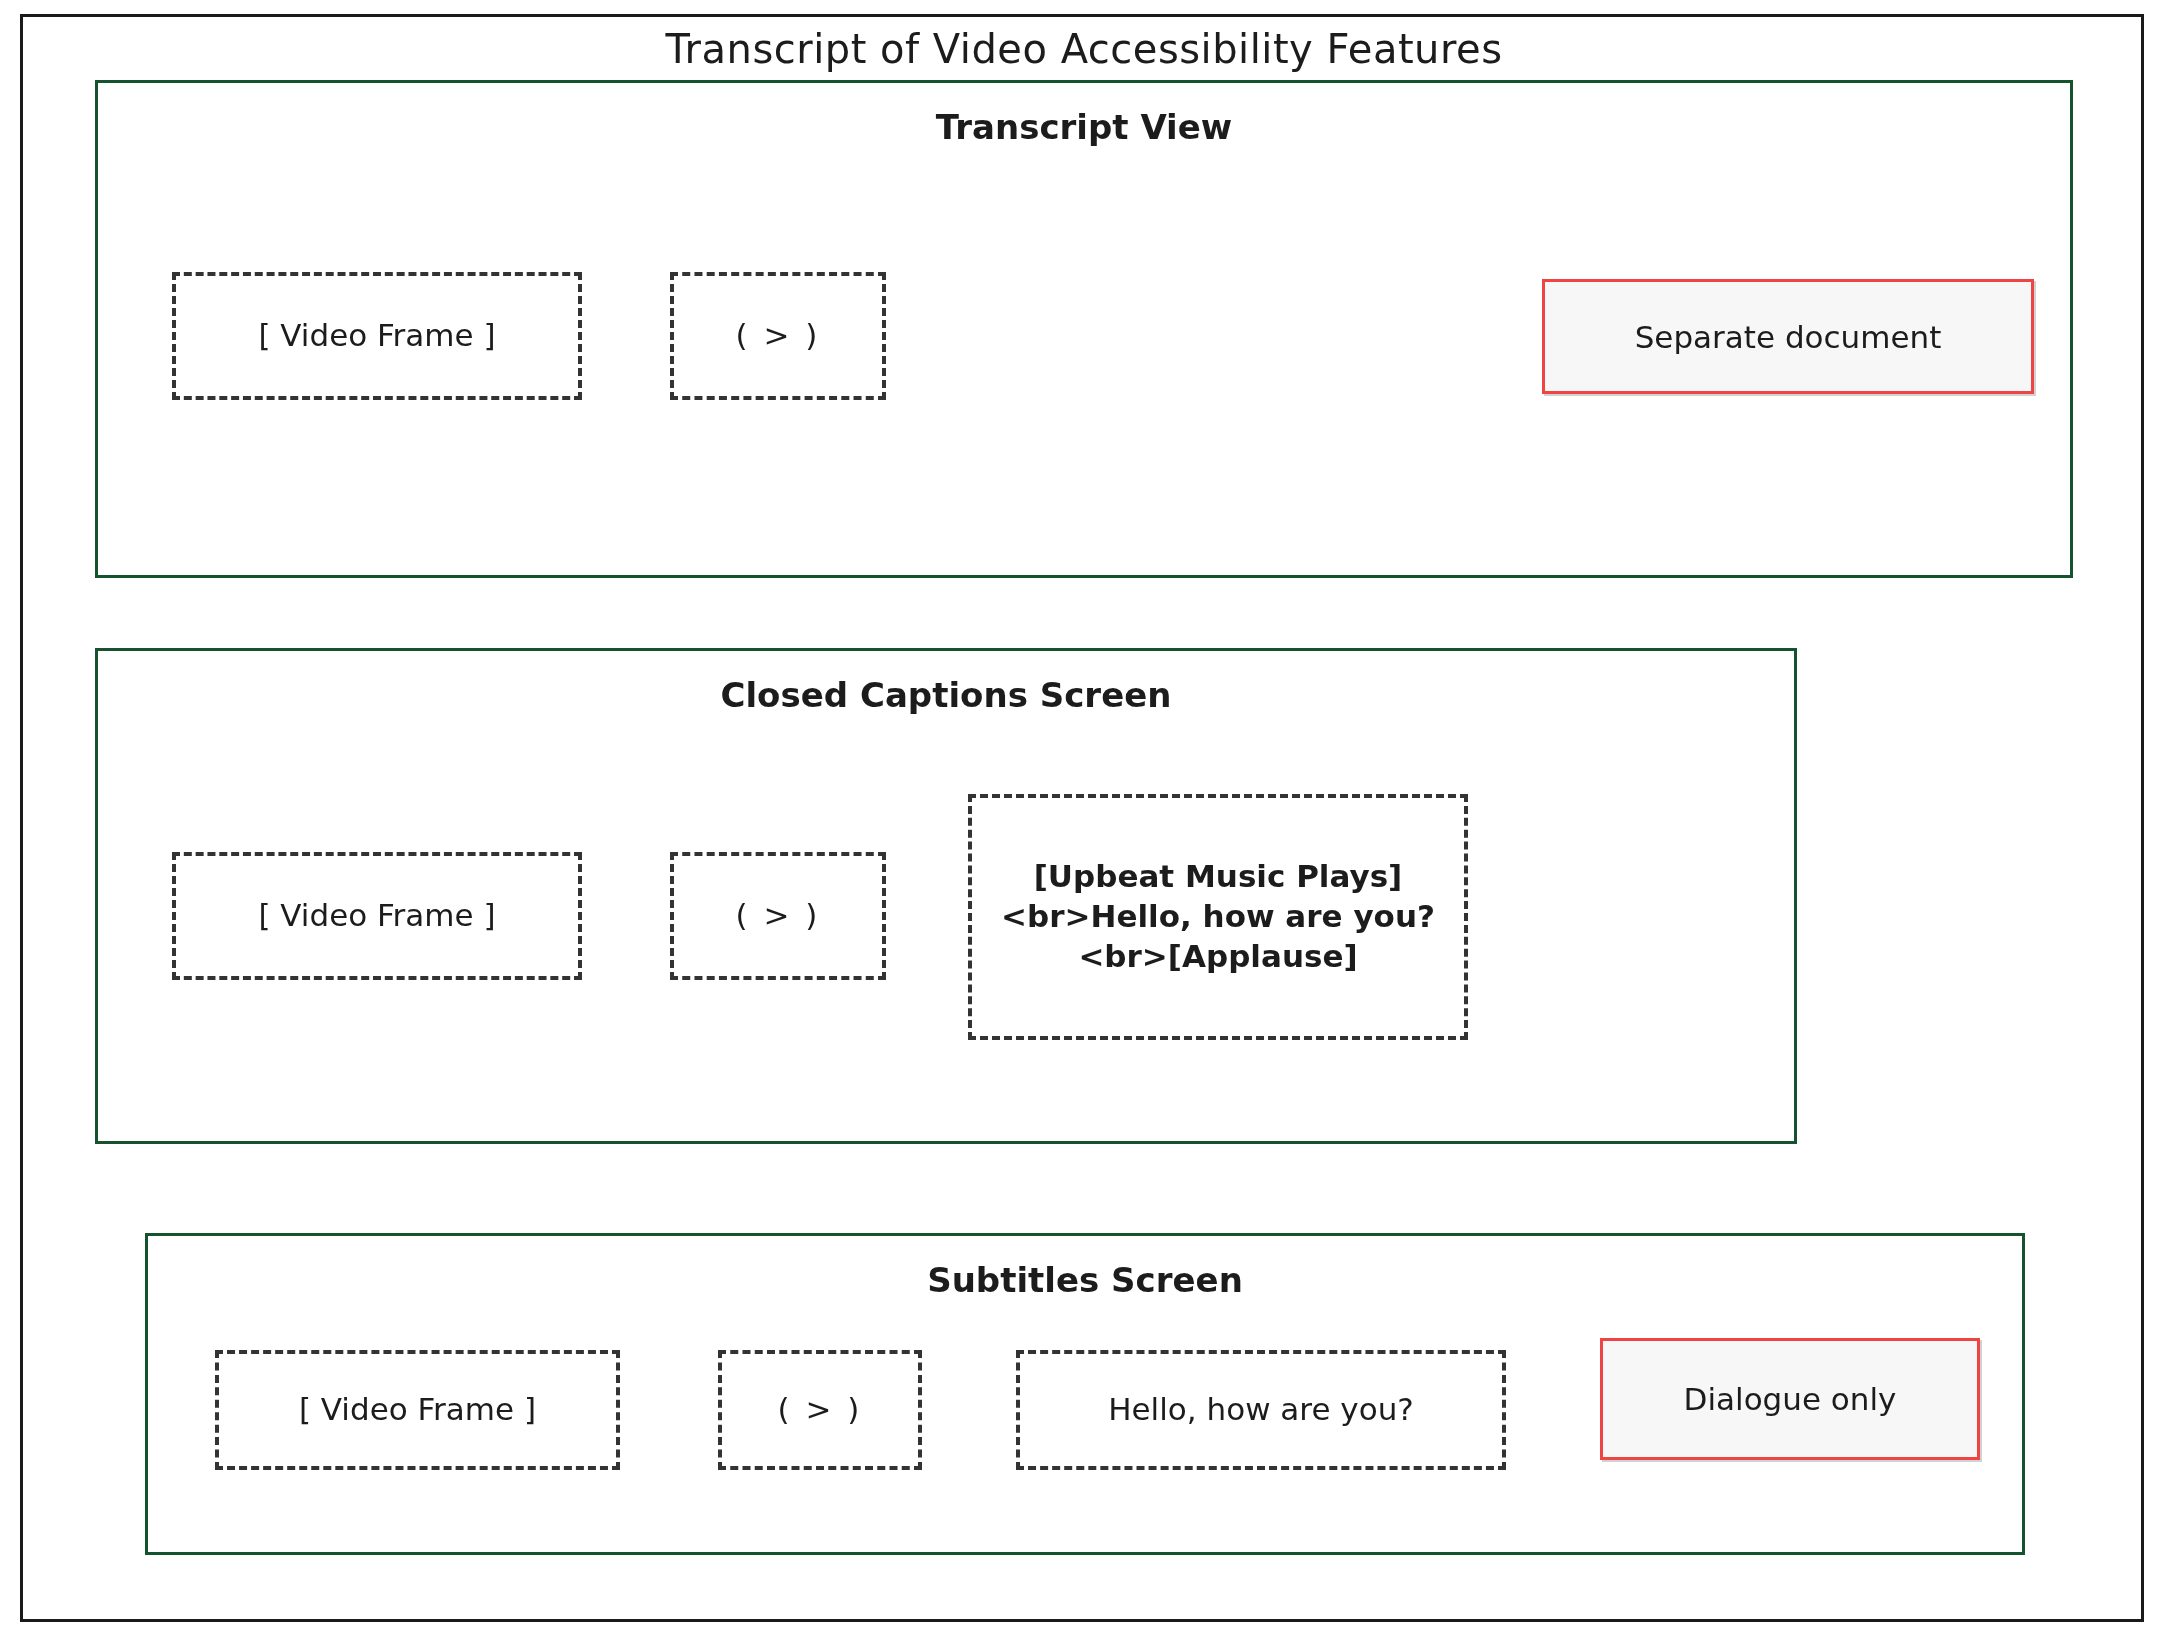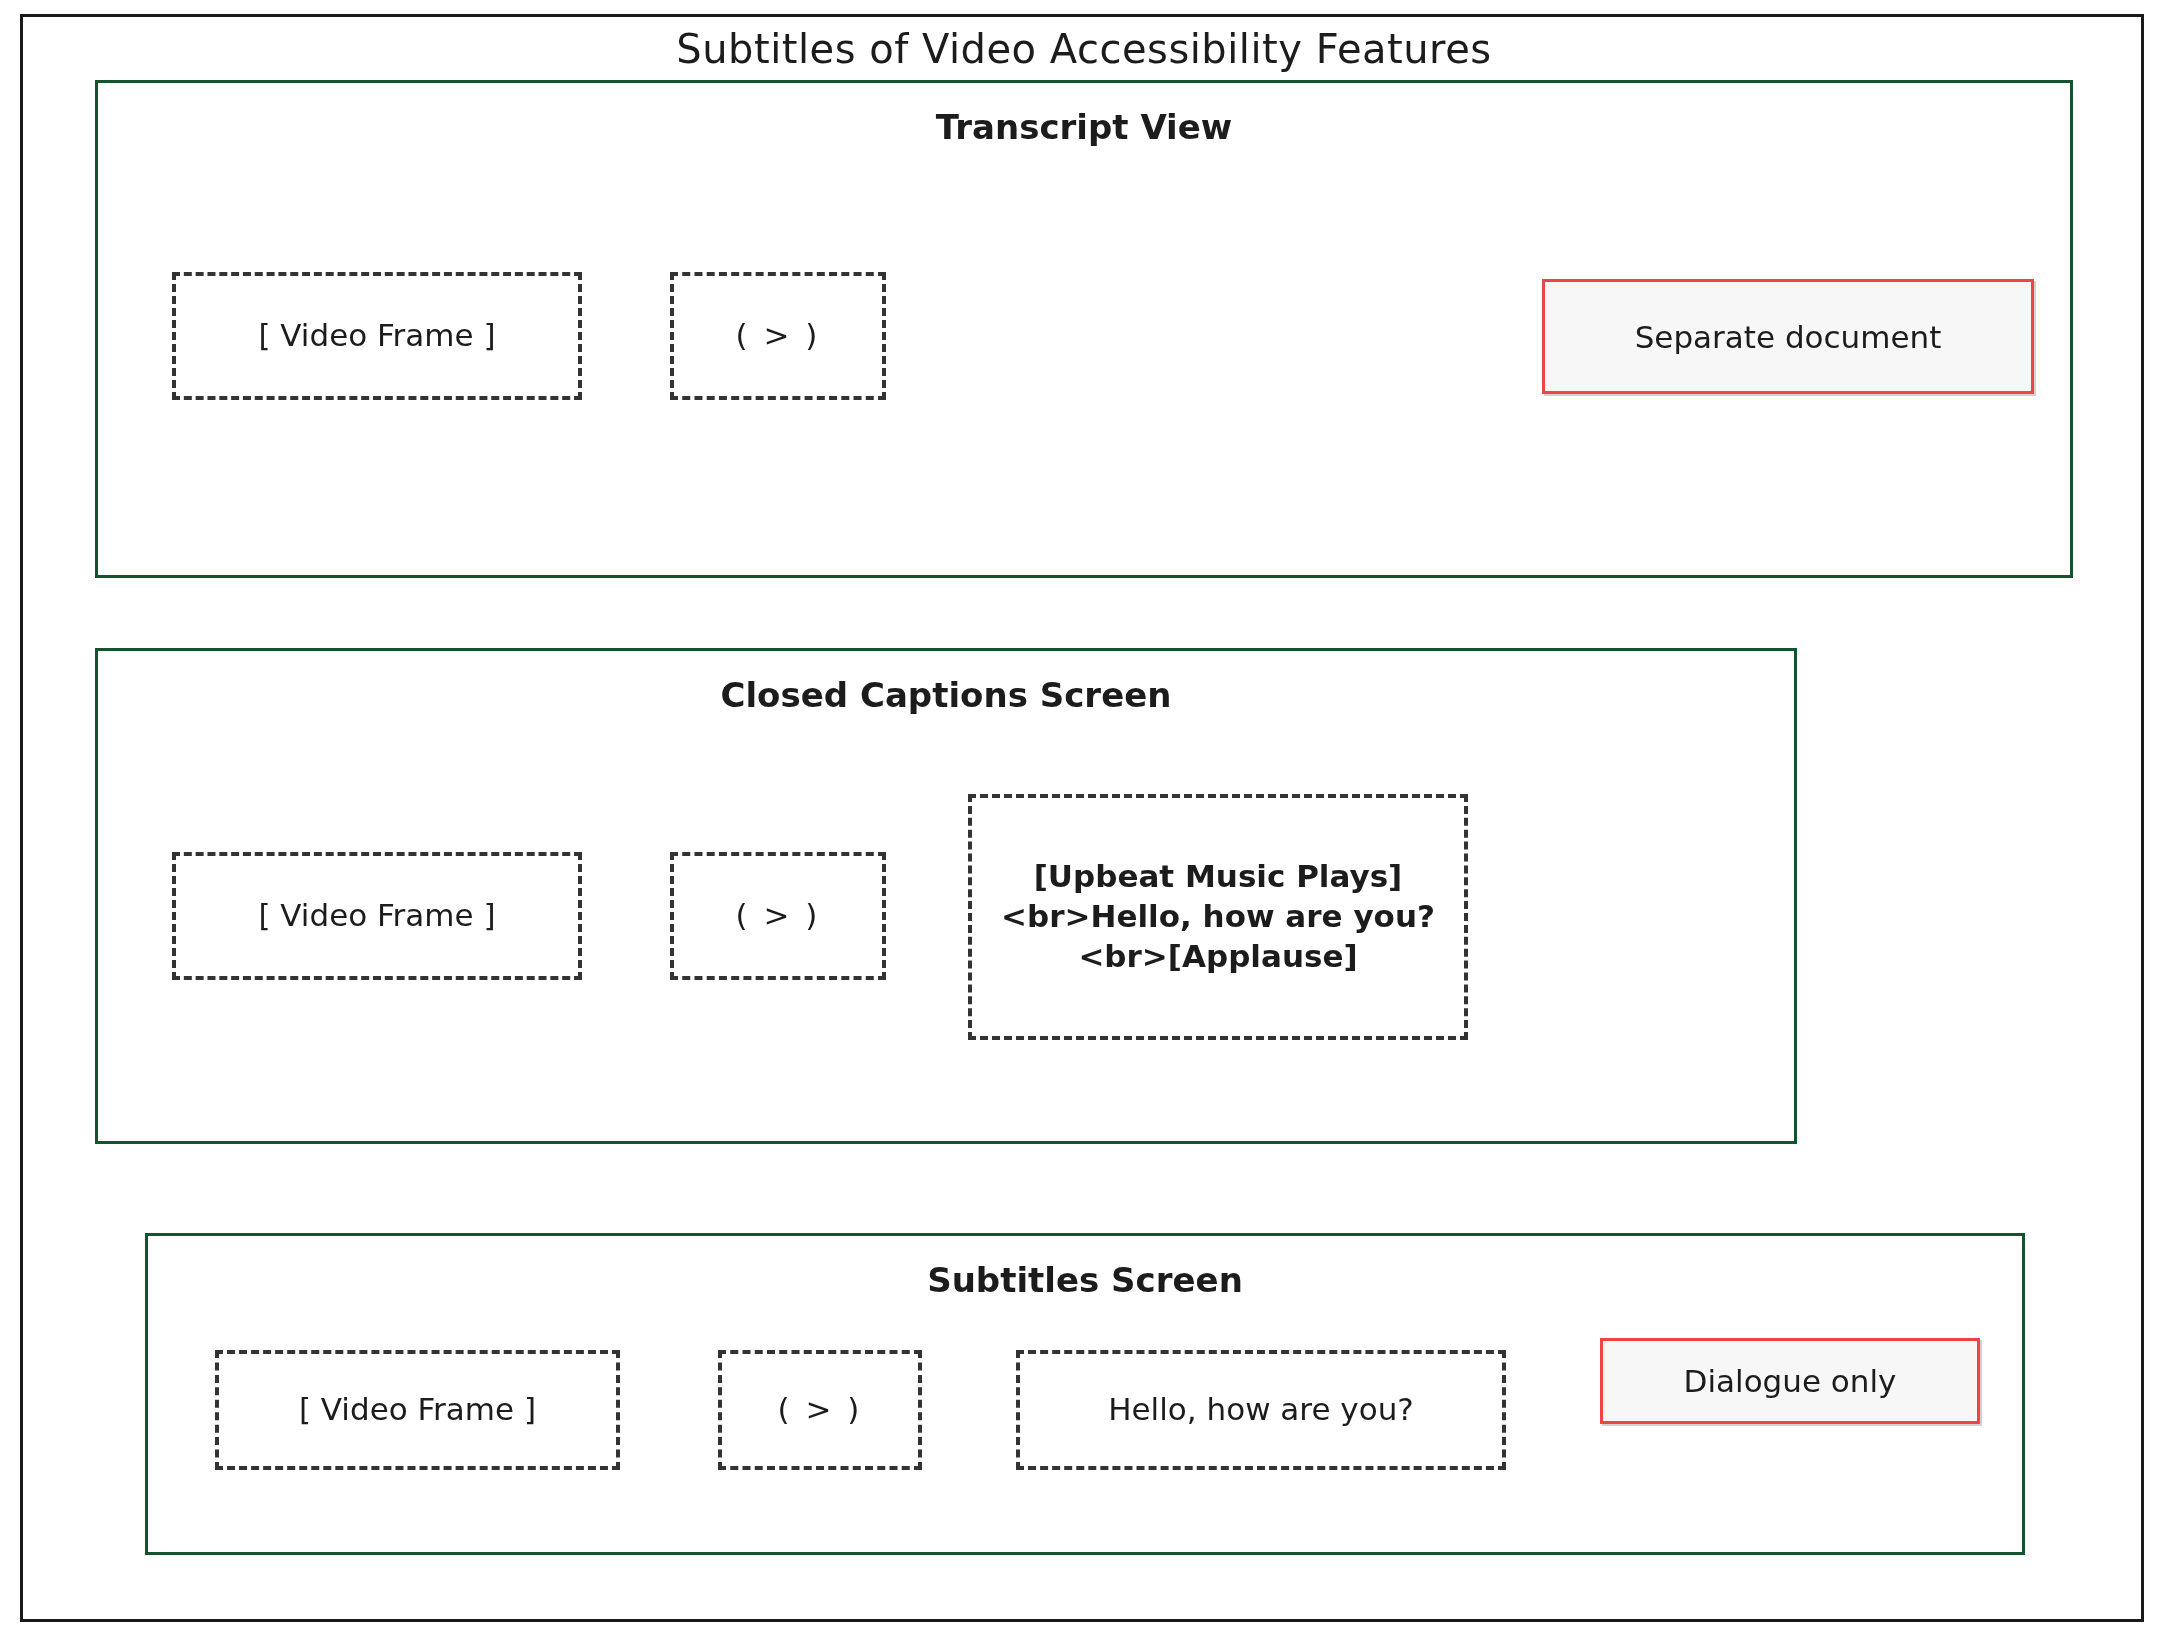--- a/index.html
+++ b/index.html
@@ -184,36 +184,36 @@
   }
   #st-subtitle-panel {
     position: absolute;
     left: 1016px; top: 1350px;
     width: 490px; height: 120px;
     font-size: 31px;
   }
   #st-summary {
     position: absolute;
     left: 1600px; top: 1338px;
-    width: 380px; height: 86px;
+    width: 380px; height: 122px;
     font-size: 31px;
   }
 
   .multiline {
     white-space: pre-line;
   }
 </style>
 </head>
 <body>
 
 <div id="diagram-root">
 
   <div class="outer-frame"></div>
 
-  <div class="diagram-title">Subtitles of Video Accessibility Features</div>
+  <div class="diagram-title">Transcript of Video Accessibility Features</div>
 
   <div class="section-panel" id="panel-transcript">
     <div class="section-title">Transcript View</div>
   </div>
 
   <div class="node-dashed" id="tv-video-frame">
     <span>[ Video Frame ]</span>
   </div>
 
   <div class="node-dashed" id="tv-play-control">

